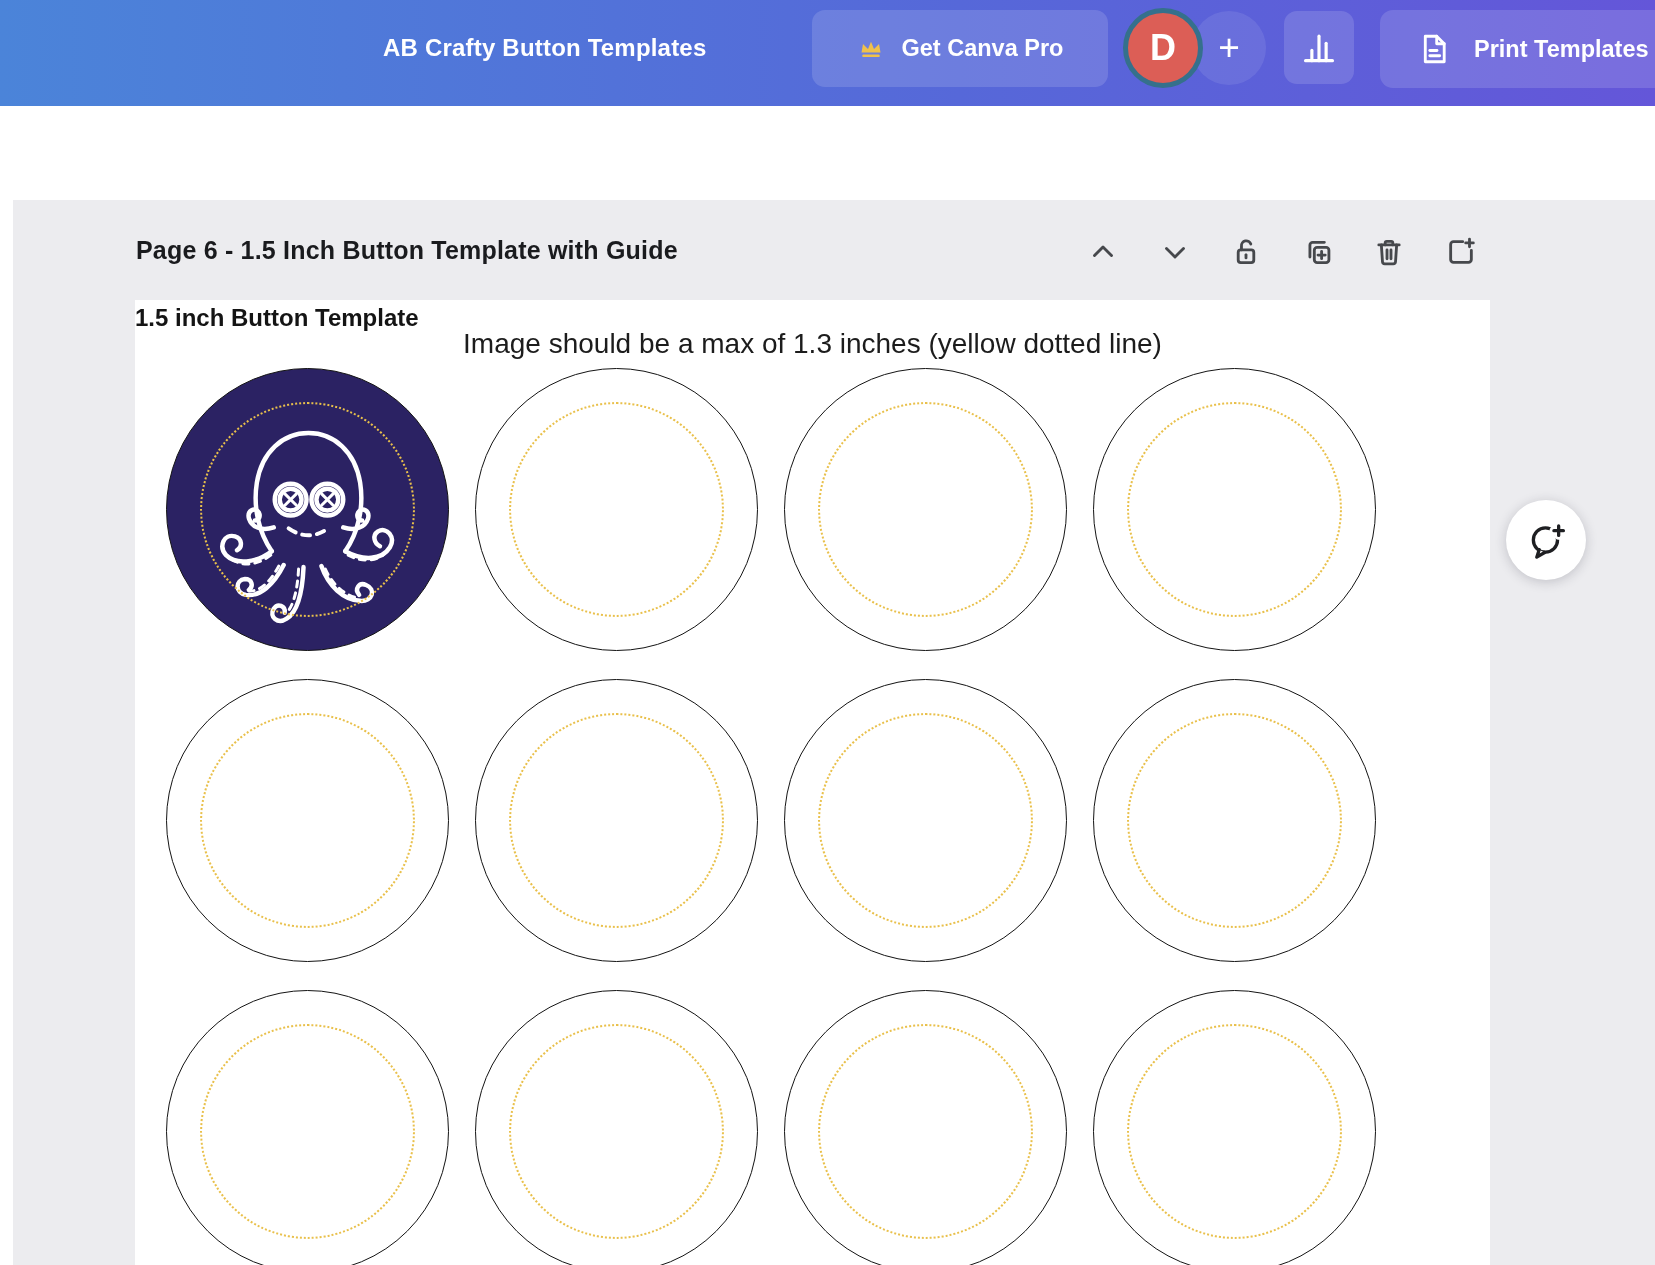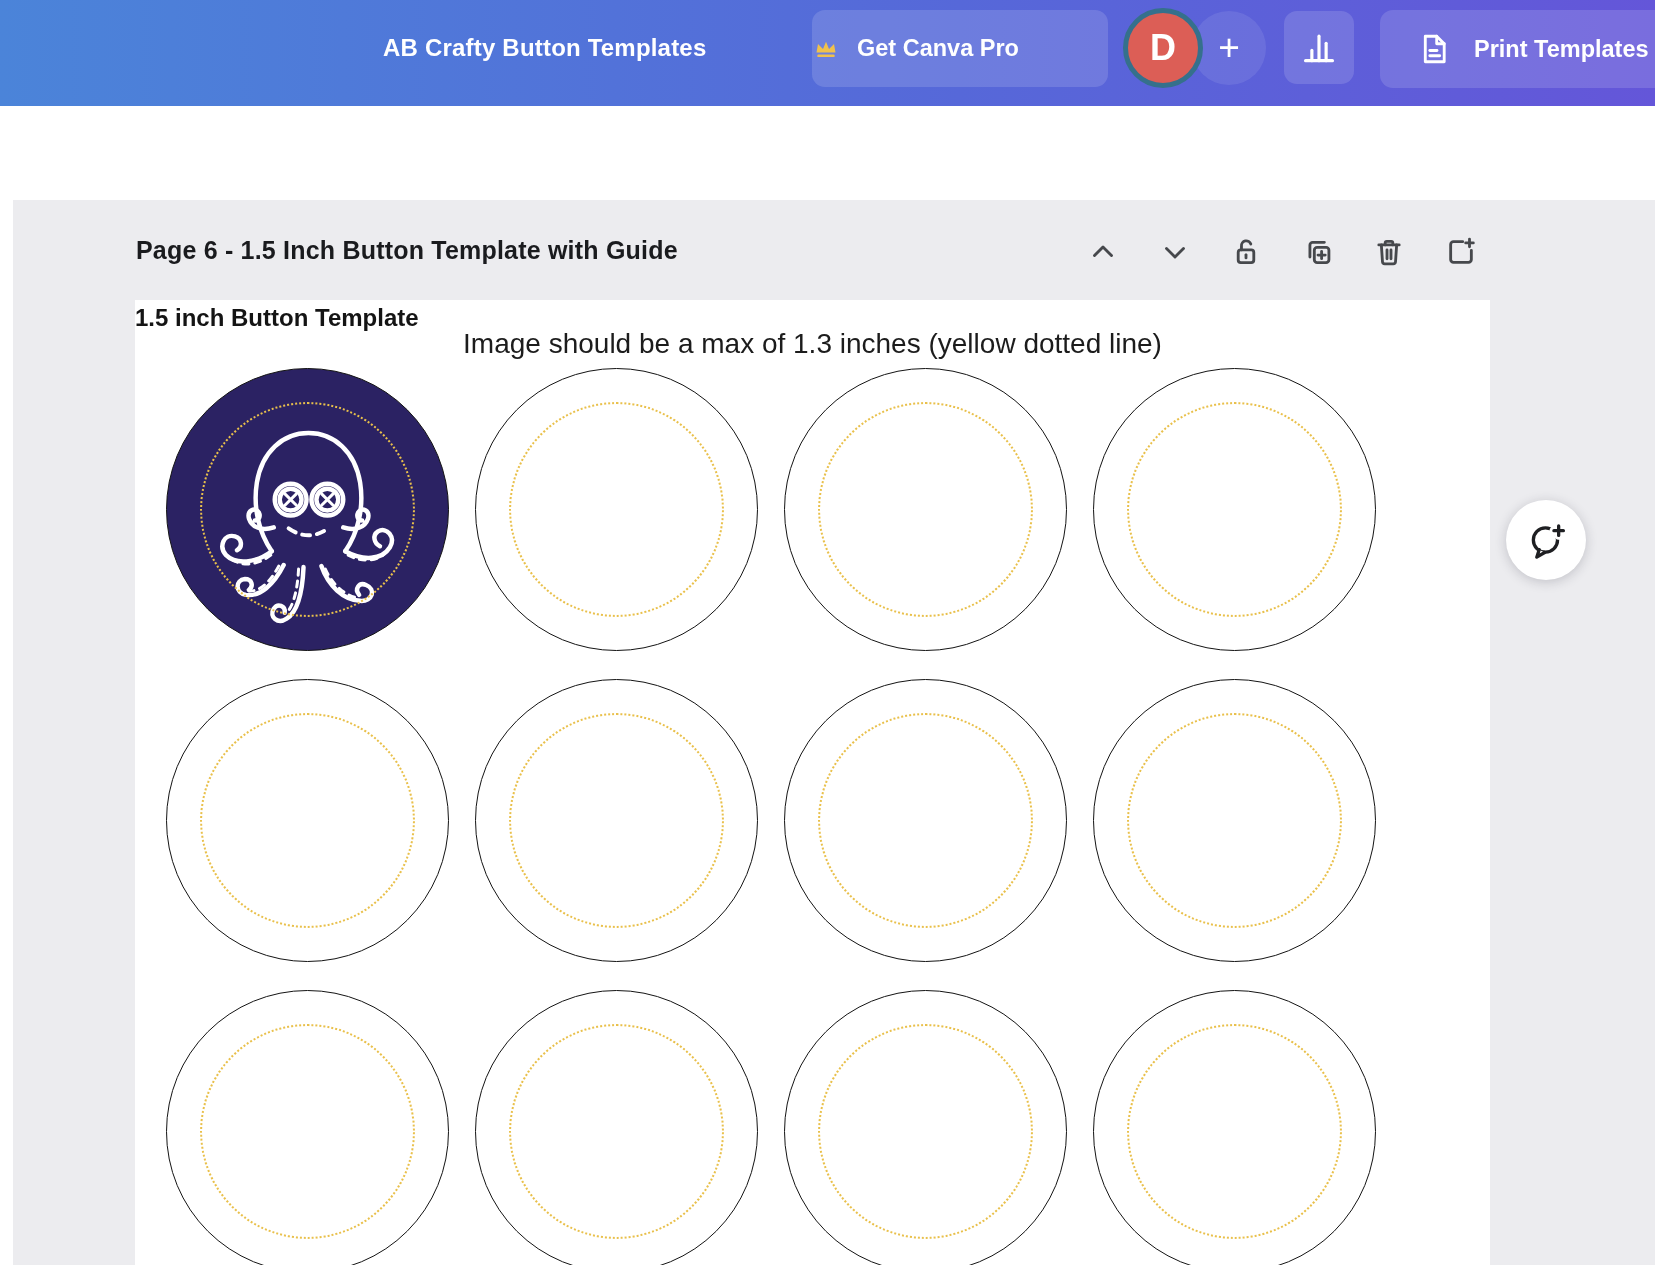--- a/index.html
+++ b/index.html
@@ -7,21 +7,21 @@
   .screen { position:relative; width:1655px; height:1265px; overflow:hidden;
             font-family:"Liberation Sans", sans-serif; }
 
   
   .topbar { position:absolute; left:0; top:0; width:100%; height:106px;
             background:linear-gradient(90deg, var(--topbar-gradient-left,#4B84D9) 0%, #5668D9 58%, var(--topbar-gradient-right,#6456D9) 100%); }
   .topbar-title { position:absolute; left:383px; top:33px; color:#fff; font-size:24px;
                   font-weight:700; letter-spacing:.2px; line-height:30px; }
   .pill { position:absolute; display:flex; align-items:center; border:none; cursor:pointer;
           background:rgba(255,255,255,.14); border-radius:13px; color:#fff; }
-  .pro-pill { left:812px; top:10px; width:296px; height:77px; padding:0; justify-content:flex-start; gap:17px; }
+  .pro-pill { left:812px; top:10px; width:296px; height:77px; padding:0; justify-content:center; gap:17px; }
   .pro-pill span { font-size:23.5px; font-weight:700; }
   .avatar { position:absolute; left:1123px; top:8px; width:70px; height:70px; border-radius:50%;
             background:var(--avatar-bg,#DC5E56); border:5px solid var(--avatar-ring,#35708C);
             display:flex; align-items:center; justify-content:center; z-index:2; cursor:pointer; }
   .avatar span { color:#fff; font-size:36px; font-weight:700; line-height:1; }
   .plus-circle { position:absolute; left:1192px; top:11px; width:74px; height:74px; border-radius:50%;
                  background:rgba(255,255,255,.09); border:none; color:#fff; font-size:37px;
                  font-weight:300; line-height:70px; text-align:center; cursor:pointer; z-index:1; padding:0; }
   .chart-btn { left:1284px; top:11px; width:70px; height:73px; justify-content:center; }
   .print-btn { left:1380px; top:10px; width:430px; height:78px; padding-left:36px; gap:22px; white-space:nowrap; }

